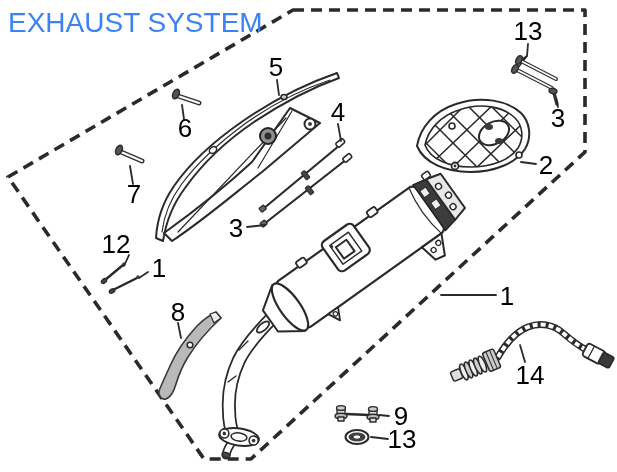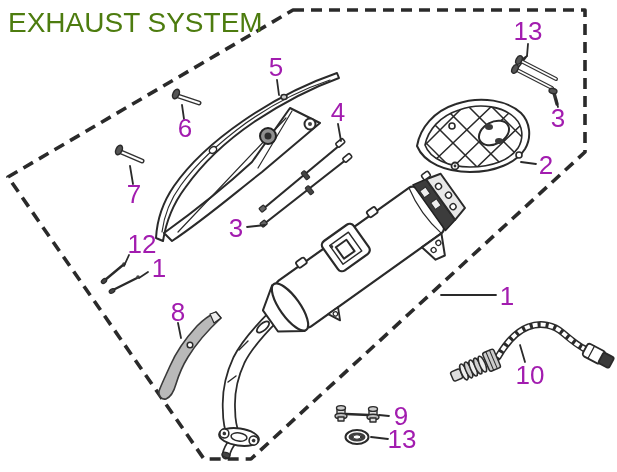--- a/index.html
+++ b/index.html
@@ -3,25 +3,25 @@
 <meta charset="utf-8">
 <style>
   html,body{margin:0;padding:0;background:#fff;}
   .stage{
     position:relative;width:617px;height:472px;background:#ffffff;
     font-family:"Liberation Sans", sans-serif;overflow:hidden;
   }
   .stage svg{position:absolute;left:0;top:0;}
   .title{
     position:absolute;left:8px;top:8px;font-size:28px;font-weight:500;
-    color:#4d7c0f;white-space:nowrap;letter-spacing:0px;line-height:1.05;
+    color:#3b82f6;white-space:nowrap;letter-spacing:0px;line-height:1.05;
   }
   .callout{
     position:absolute;transform:translate(-50%,-50%);
-    font-size:26px;font-weight:500;color:#a21caf;line-height:1;white-space:nowrap;
+    font-size:26px;font-weight:500;color:#000000;line-height:1;white-space:nowrap;
   }
 </style>
 </head>
 <body>
 
 <div class="stage">
 
 <svg width="617" height="472" viewBox="0 0 617 472">
   <g fill="none" stroke="#2a2a2a" stroke-width="2" stroke-linecap="round" stroke-linejoin="round">
 
@@ -233,21 +233,21 @@
 <div class="title">EXHAUST SYSTEM</div>
 
 <span class="callout" style="left:276px;top:67px">5</span>
 <span class="callout" style="left:185px;top:128px">6</span>
 <span class="callout" style="left:134px;top:194px">7</span>
 <span class="callout" style="left:338px;top:112px">4</span>
 <span class="callout" style="left:236px;top:228px">3</span>
 <span class="callout" style="left:528px;top:31px">13</span>
 <span class="callout" style="left:558px;top:118px">3</span>
 <span class="callout" style="left:546px;top:165px">2</span>
-<span class="callout" style="left:142px;top:244px">12</span>
+<span class="callout" style="left:116px;top:244px">12</span>
 <span class="callout" style="left:159px;top:268px">1</span>
 <span class="callout" style="left:178px;top:312px">8</span>
 <span class="callout" style="left:507px;top:296px">1</span>
-<span class="callout" style="left:530px;top:375px">10</span>
+<span class="callout" style="left:530px;top:375px">14</span>
 <span class="callout" style="left:401px;top:416px">9</span>
 <span class="callout" style="left:402px;top:439px">13</span>
 
 </div>
 
 </body></html>

